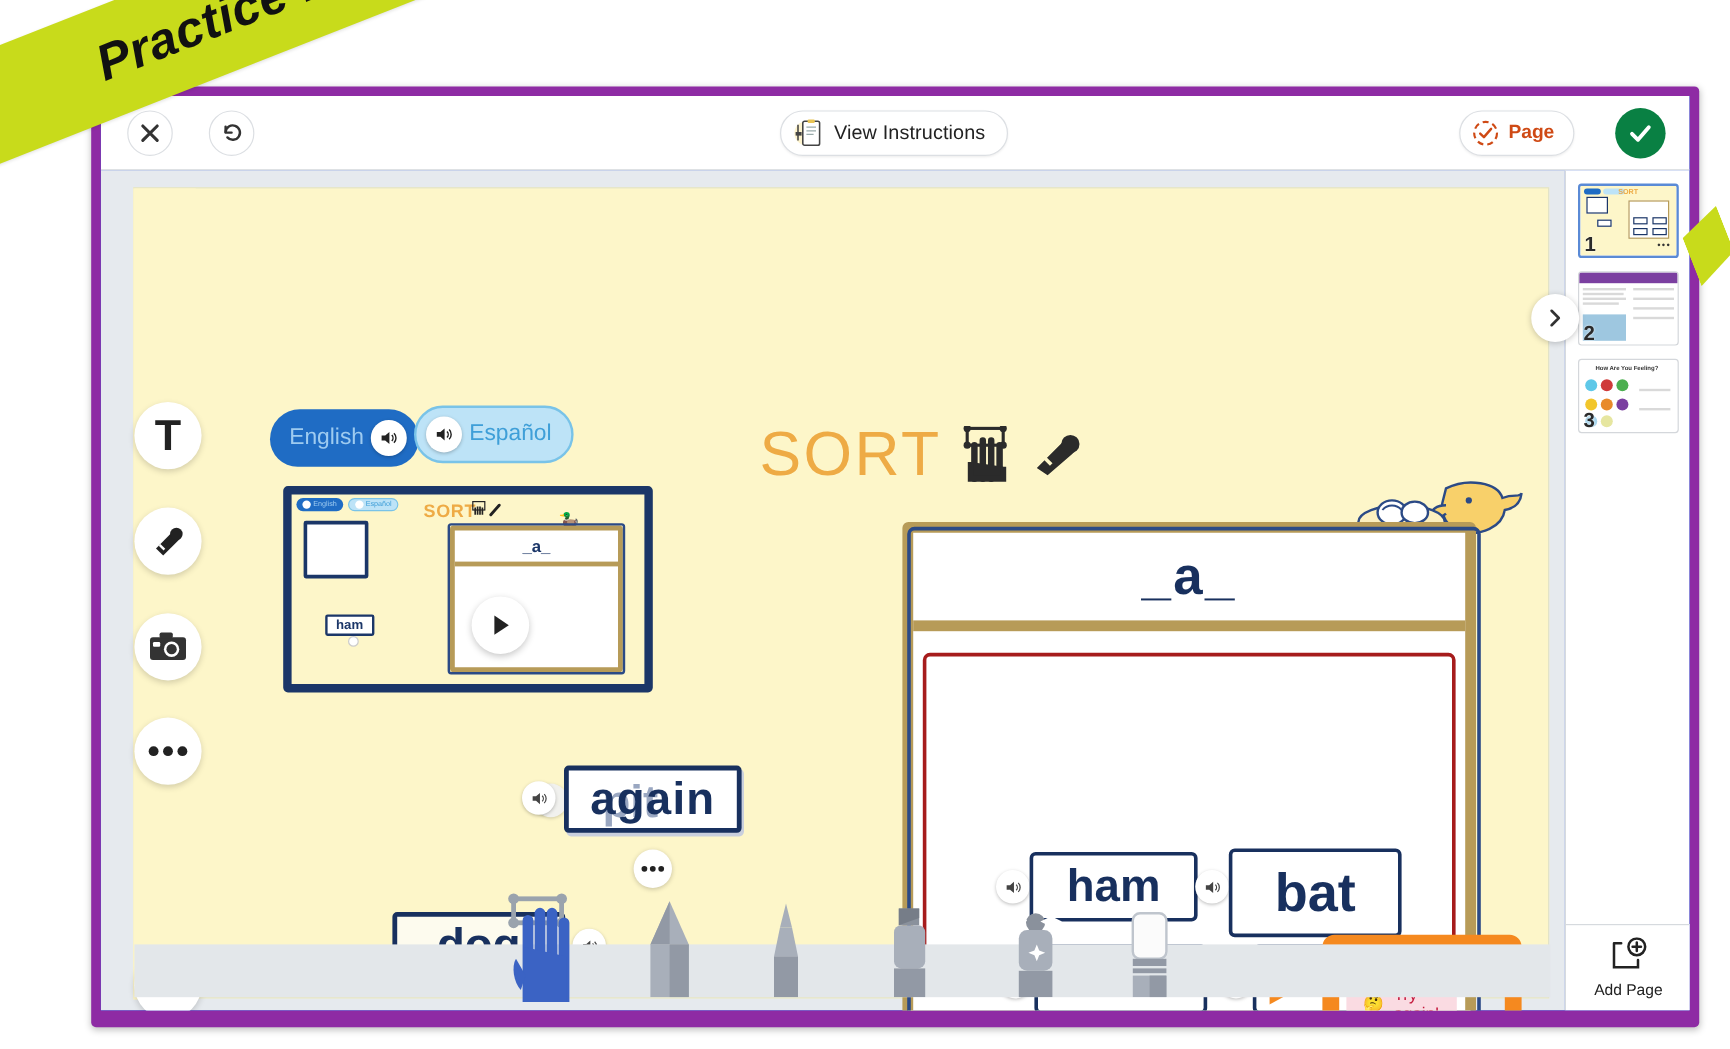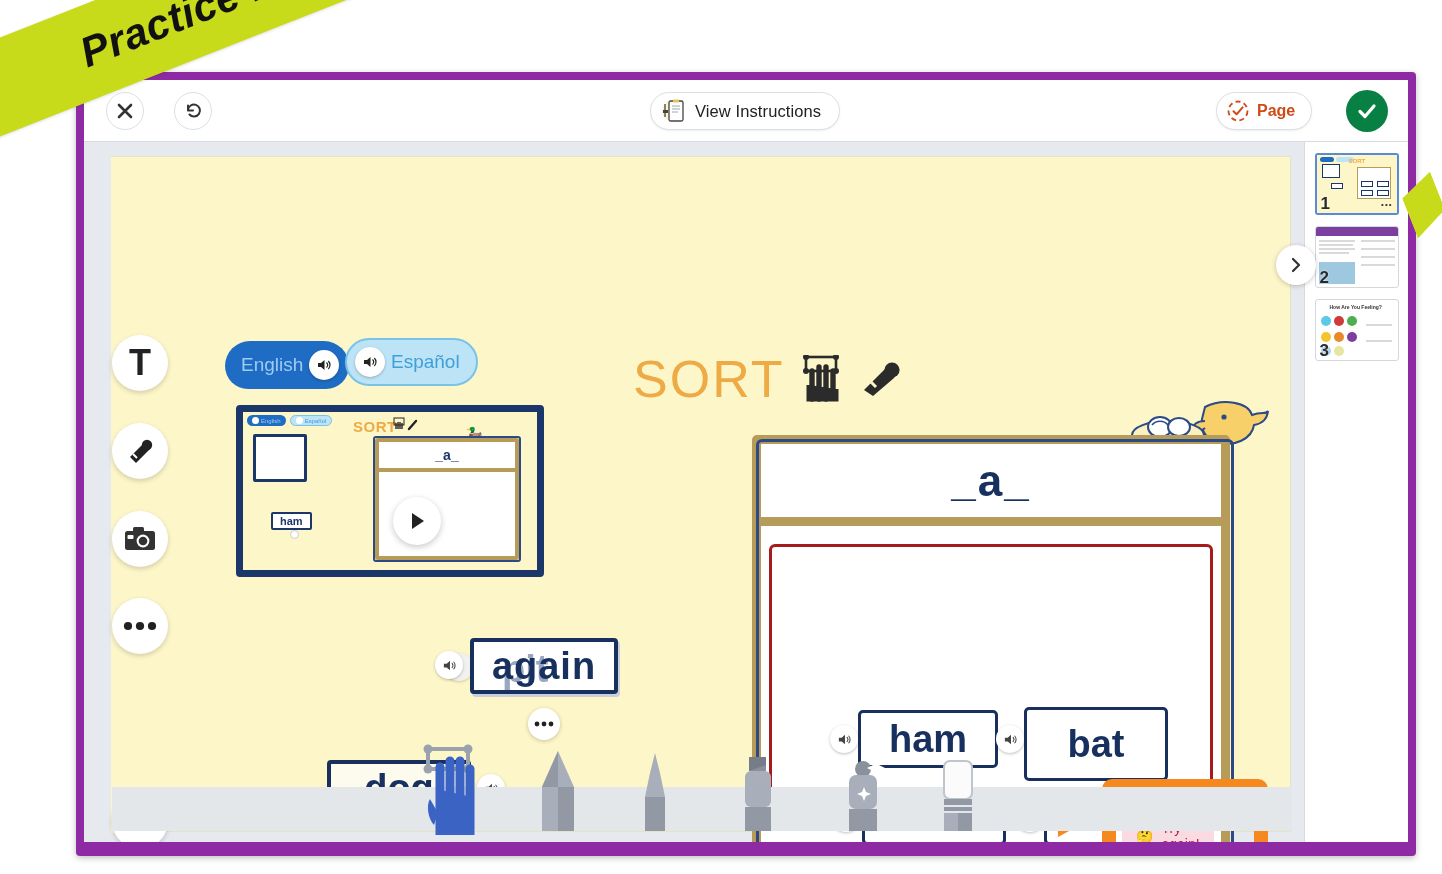--- a/index.html
+++ b/index.html
@@ -232,21 +232,21 @@
   .wordcard {
     position:absolute;
     background:#fff;
     border:3px solid #18305e;
     border-radius:5px;
     display:flex; align-items:center; justify-content:center;
     font-weight:bold; color:#18305e;
     cursor:pointer;
   }
   #card-ham  { left:86px; top:163px; width:140px; height:58px; font-size:38px; }
-  #card-bat  { left:252px; top:160px; width:144px; height:74px; font-size:38px; }
+  #card-bat  { left:252px; top:160px; width:144px; height:74px; font-size:45px; }
   #card-sam  { left:90px; top:240px; width:144px; height:58px; font-size:38px; }
   #card-run  { left:272px; top:240px; width:144px; height:58px; font-size:38px; }
 
   .card-spk { position:absolute; width:28px; height:28px; border-radius:50%;
               background:#fff; box-shadow:0 1px 3px rgba(0,0,0,.25);
               display:flex; align-items:center; justify-content:center; cursor:pointer; }
   #spk-ham { left:58px; top:178px; }
   #spk-bat { left:224px; top:178px; }
   #spk-sam { left:60px; top:257px; }
   #spk-run { left:244px; top:257px; }
@@ -765,20 +765,28 @@
           <div class="t3-dot" style="left:5px;top:32px;background:#f2c62b"></div>
           <div class="t3-dot" style="left:18px;top:32px;background:#e88a2a"></div>
           <div class="t3-dot" style="left:31px;top:32px;background:#7b3fa0"></div>
           <div class="t3-dot" style="left:5px;top:46px;background:#a7d6ee"></div>
           <div class="t3-dot" style="left:18px;top:46px;background:#e6e6a0"></div>
           <div class="t2-l" style="left:50px;top:24px;width:26px"></div>
           <div class="t2-l" style="left:50px;top:40px;width:26px"></div>
           <span class="num">3</span>
         </div>
 
+        <div class="addpage">
+          <svg width="34" height="30" viewBox="0 0 34 30">
+            <path d="M5 5 L11 5 M5 5 L5 25 L25 25 L25 19" fill="none" stroke="#222" stroke-width="2.1" stroke-linecap="round"></path>
+            <circle cx="24" cy="8" r="7" fill="none" stroke="#222" stroke-width="2.1"></circle>
+            <path d="M24 4.5 L24 11.5 M20.5 8 L27.5 8" stroke="#222" stroke-width="2.1" stroke-linecap="round"></path>
+          </svg>
+          <span class="label">Add Page</span>
+        </div>
       </div>
 
     </div>
   </div>
 
   <div id="practice-banner">
     <span class="txt">Practice Mode</span>
   </div>
   <div id="practice-banner-right"></div>
 

